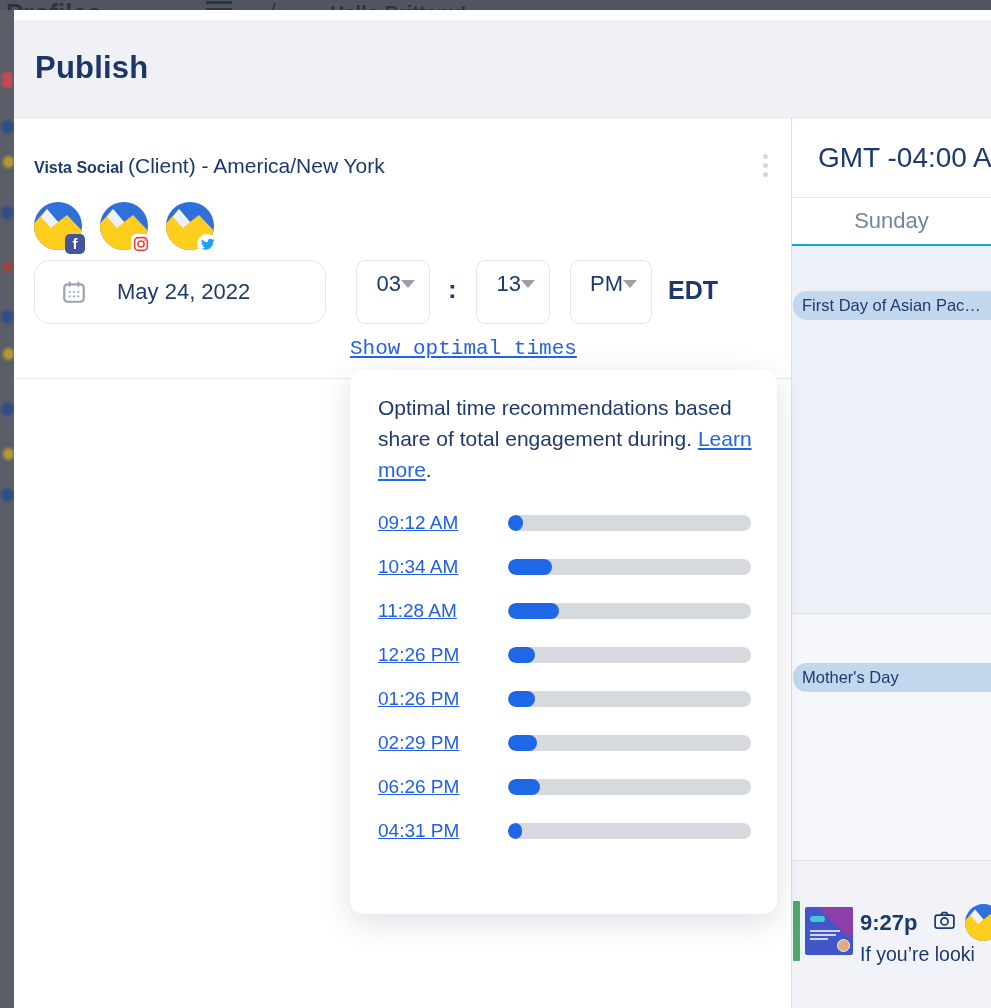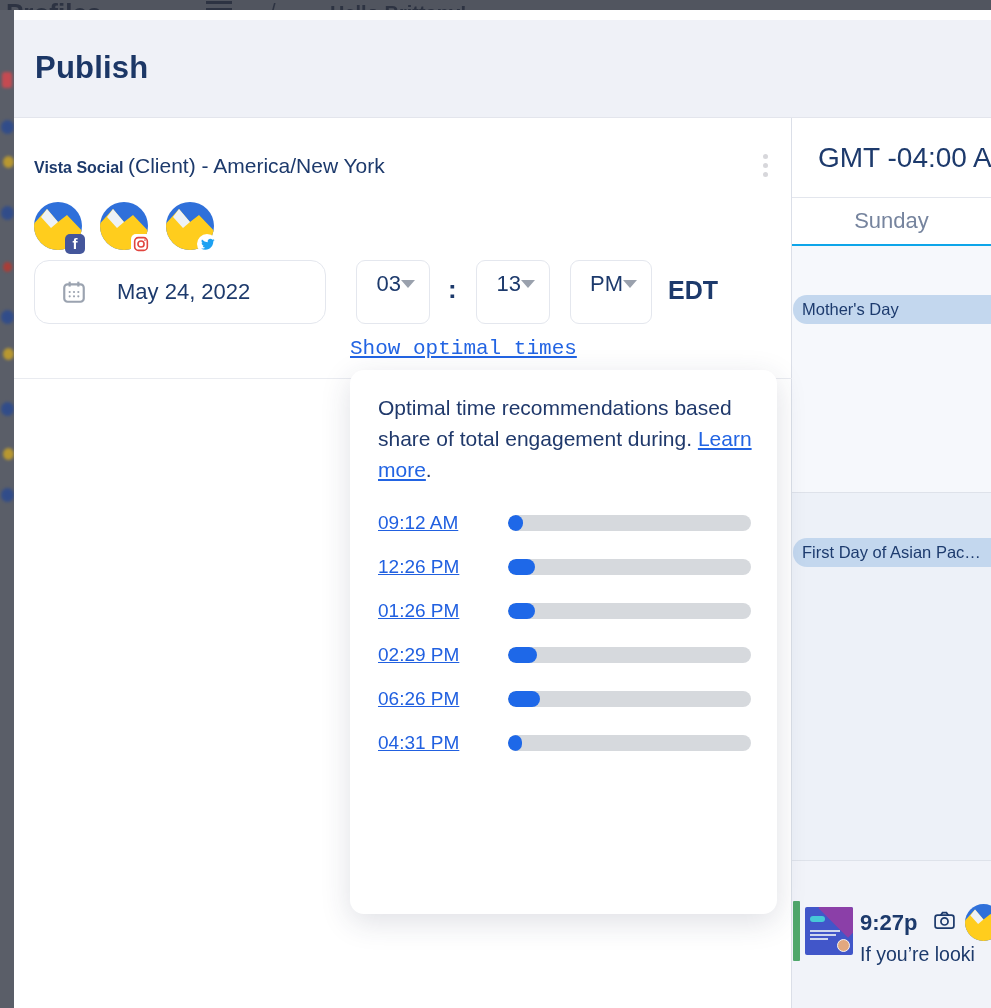--- a/index.html
+++ b/index.html
@@ -260,21 +260,33 @@
       </div>
       <div id="optimal-list">
 
           <div class="time-row">
             <a class="time-link">09:12 AM</a>
             <div class="bar-track">
               <div class="bar-fill" style="width: 6%;"></div>
             </div>
           </div>
 
-
+          <div class="time-row">
+            <a class="time-link">10:34 AM</a>
+            <div class="bar-track">
+              <div class="bar-fill" style="width: 18%;"></div>
+            </div>
+          </div>
+
+          <div class="time-row">
+            <a class="time-link">11:28 AM</a>
+            <div class="bar-track">
+              <div class="bar-fill" style="width: 21%;"></div>
+            </div>
+          </div>
 
           <div class="time-row">
             <a class="time-link">12:26 PM</a>
             <div class="bar-track">
               <div class="bar-fill" style="width: 11%;"></div>
             </div>
           </div>
 
           <div class="time-row">
             <a class="time-link">01:26 PM</a>
@@ -306,26 +318,26 @@
 
 
       </div>
     </div>
   </div>
 
   <div id="right-panel">
     <div id="gmt-row">GMT -04:00 Am</div>
     <div id="day-row">Sunday</div>
 
+    <div class="cal-cell" id="cell-1">
+      <div class="event-pill" id="event-pill-1">First Day of Asian Pac…</div>
+    </div>
+
     <div class="cal-cell" id="cell-2">
       <div class="event-pill" id="event-pill-2">Mother's Day</div>
-    </div>
-
-    <div class="cal-cell" id="cell-1">
-      <div class="event-pill" id="event-pill-1">First Day of Asian Pac…</div>
     </div>
 
     <div class="cal-cell" id="cell-3">
       <div id="post-row">
         <div id="post-indicator"></div>
         <div id="post-thumb">
           <span class="tri"></span>
           <span class="pill"></span>
           <span class="ln" style="top:23px; width:30px;"></span>
           <span class="ln" style="top:27px; width:26px;"></span>

